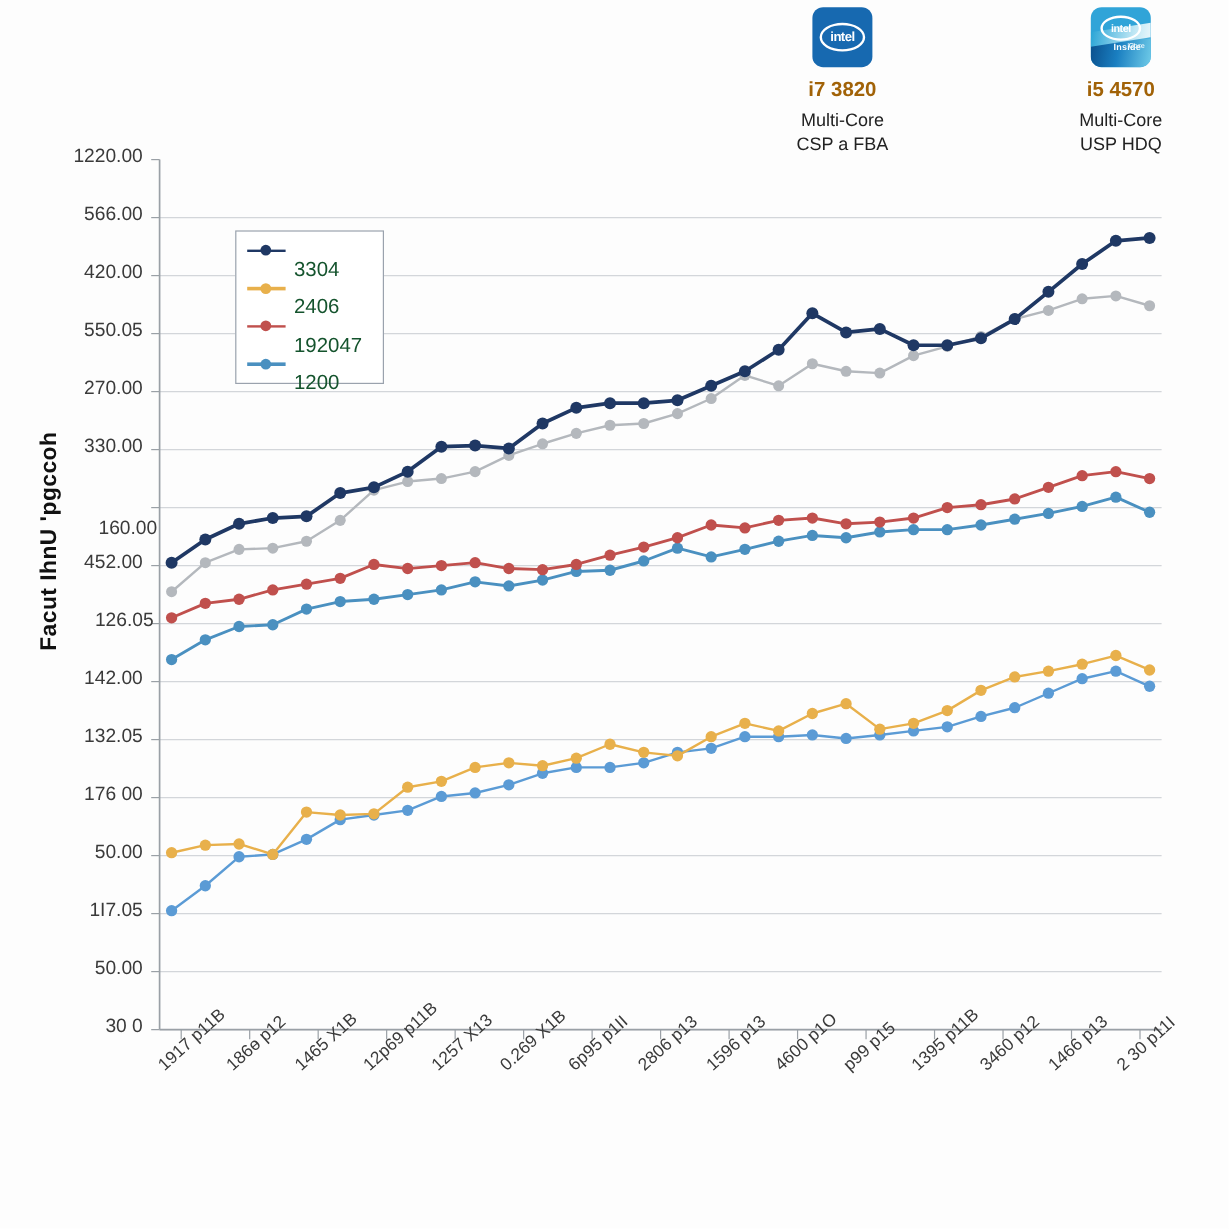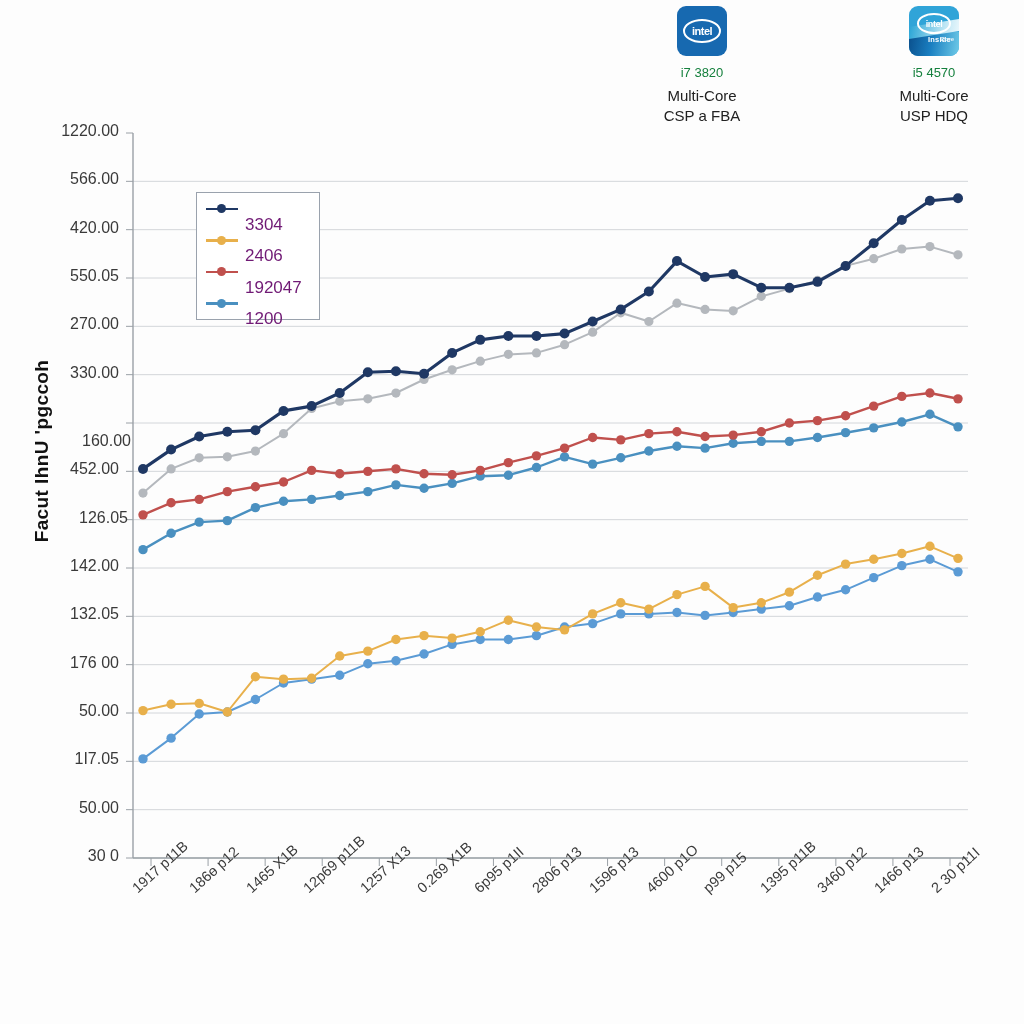--- a/index.html
+++ b/index.html
@@ -66,22 +66,23 @@
   }
   .inside-word2{
     position:absolute;right:5px;top:30px;
     font-size:6px;font-weight:700;color:#e7f4fa;
   }
   .yt-text{
     font-size:26px;font-weight:700;color:#5b2310;
     font-family:"Liberation Sans", sans-serif;letter-spacing:-1.5px;
   }
   .badge-title{
-    font-size:13px;color:#15803d;line-height:1.32;margin-bottom:5px;
-    font-family:"Liberation Sans", sans-serif;
+    font-size:17px;color:#a16207;line-height:1.32;margin-bottom:5px;
+    font-family:"Liberation Sans", sans-serif;
+    font-weight:bold;
   }
   .badge-sub{
     font-size:15px;color:#222222;line-height:1.33;
     font-family:"Liberation Sans", sans-serif;
   }
   
   #chart-area{position:absolute;inset:0;}
   #chart-svg{position:absolute;left:0;top:0;}
   .ytitle{
     position:absolute;
@@ -130,21 +131,21 @@
     flex:0 0 auto;
   }
   .legend-swatch i{
     position:absolute;left:0;top:5px;width:32px;height:2.6px;display:block;
   }
   .legend-swatch b{
     position:absolute;left:11px;top:1.5px;width:9px;height:9px;border-radius:50%;
     display:block;
   }
   .legend-label{
-    font-size:17px;color:#701a75;
+    font-size:17px;color:#14532d;
     font-family:"Liberation Sans", sans-serif;
     white-space:nowrap;
     margin-top:32px;
   }
 </style>
 </head>
 <body>
 
 <div id="root">
 

